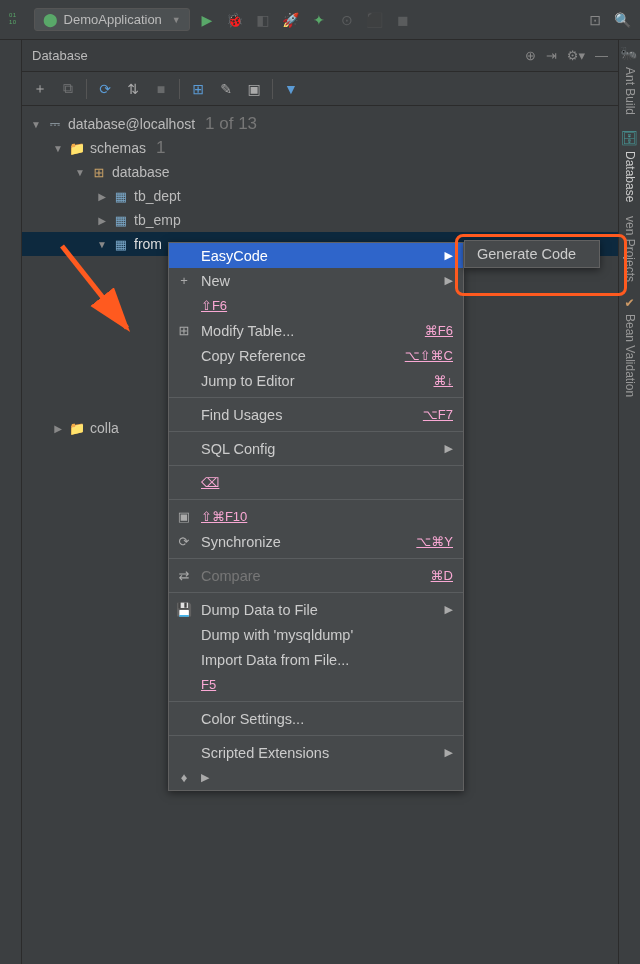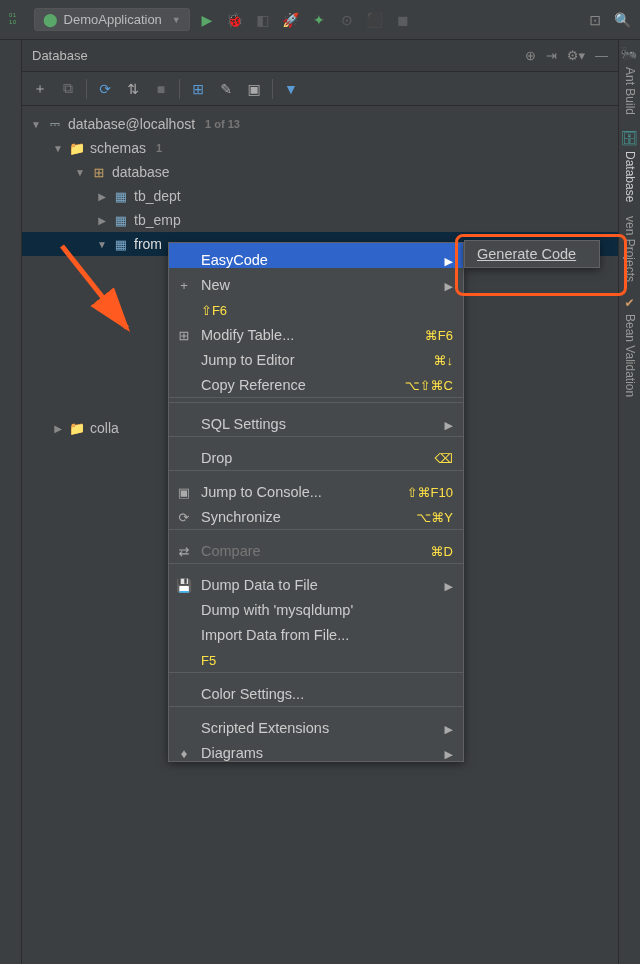--- a/index.html
+++ b/index.html
@@ -37,39 +37,39 @@
   .tree { flex:1; padding:6px 0; font-size:14px; color:#bbb; position:relative; }
   .tree-row { display:flex; align-items:center; height:24px; padding-left:10px; gap:4px; white-space:nowrap; }
   .tree-row.selected { background:#0d293e; color:#ddd; }
   .chev { width:12px; color:#888; font-size:10px; display:inline-flex; justify-content:center; }
   .chev.right::before { content:"▶"; }
   .chev.down::before { content:"▼"; }
   .node-icon { width:18px; display:inline-flex; justify-content:center; font-size:13px; }
   .folder-icon { color:#87939a; }
   .db-icon { color:#c9a167; }
   .table-icon { color:#7aa8c9; }
-  .muted { color:#777; font-size:11px; margin-left:6px;font-weight:bold; }
+  .muted { color:#777; font-size:17px; margin-left:6px; }
 
   
   .arrow-svg { position:absolute; left:30px; top:130px; pointer-events:none; }
 
   
   .ctx-menu { position:absolute; left:168px; top:242px; width:296px; background:#46494b; border:1px solid #616161; box-shadow:0 2px 8px rgba(0,0,0,.5); font-size:14.5px; color:#ccc; }
-  .ctx-item { display:flex; align-items:flex-end; height:25px; padding:0 10px 0 6px; gap:8px; }
+  .ctx-item { display:flex; align-items:center; height:25px; padding:0 10px 0 6px; gap:8px; }
   .ctx-item.highlight { background:#2f65ca; color:#fff; }
   .ctx-item.disabled { color:#777; }
   .ctx-icon { width:18px; display:inline-flex; justify-content:center; font-size:13px; color:#aaa; }
   .ctx-label { flex:1; }
-  .ctx-short { color:#fde047; font-size:13px; font-family: -apple-system, sans-serif; }
+  .ctx-short { color:#f9a8d4; font-size:13px; font-family: -apple-system, sans-serif; text-decoration: underline; }
   .ctx-arrow { color:#aaa; font-size:11px; }
   .ctx-item.highlight .ctx-arrow { color:#fff; }
   .ctx-sep { height:1px; background:#5a5d5f; margin:4px 0; }
 
   
-  .sub-menu { position:absolute; left:464px; top:240px; width:136px; background:#46494b; border:1px solid #616161; box-shadow:0 2px 8px rgba(0,0,0,.5); font-size:14.5px; color:#ccc;text-decoration:underline; }
+  .sub-menu { position:absolute; left:464px; top:240px; width:136px; background:#46494b; border:1px solid #616161; box-shadow:0 2px 8px rgba(0,0,0,.5); font-size:14.5px; color:#ccc; }
   .sub-hl { position:absolute; left:455px; top:234px; width:172px; height:62px; border:3px solid #ff5a1f; border-radius:8px; pointer-events:none; }
   .sub-item { display:flex; align-items:center; height:26px; padding:0 12px; }
 </style>
 </head>
 <body>
 
 <div class="top-toolbar">
   <div class="tb-icon">
     <div class="binary-icon">
         <span>01</span>
@@ -205,45 +205,48 @@
       <span class="ctx-icon"></span>
       <span class="ctx-short">⇧F6</span>
     </div>
     <div class="ctx-item">
       <span class="ctx-icon">⊞</span>
       <span class="ctx-label">Modify Table...</span>
       <span class="ctx-short">⌘F6</span>
     </div>
     <div class="ctx-item">
       <span class="ctx-icon"></span>
+      <span class="ctx-label">Copy Reference</span>
+      <span class="ctx-short">⌥⇧⌘C</span>
+    </div>
+    <div class="ctx-item">
+      <span class="ctx-icon"></span>
       <span class="ctx-label">Jump to Editor</span>
       <span class="ctx-short">⌘↓</span>
     </div>
-    <div class="ctx-item">
-      <span class="ctx-icon"></span>
-      <span class="ctx-label">Copy Reference</span>
-      <span class="ctx-short">⌥⇧⌘C</span>
-    </div>
-    <div class="ctx-sep"></div>
-    <div class="ctx-sep"></div>
-    <div class="ctx-item">
-      <span class="ctx-icon"></span>
-      <span class="ctx-label">SQL Settings</span>
-      <span class="ctx-arrow">▶</span>
-    </div>
-    <div class="ctx-sep"></div>
-    <div class="ctx-item">
-      <span class="ctx-icon"></span>
-      <span class="ctx-label">Drop</span>
+    <div class="ctx-sep"></div>
+    <div class="ctx-item">
+      <span class="ctx-icon"></span>
+      <span class="ctx-label">Find Usages</span>
+      <span class="ctx-short">⌥F7</span>
+    </div>
+    <div class="ctx-sep"></div>
+    <div class="ctx-item">
+      <span class="ctx-icon"></span>
+      <span class="ctx-label">SQL Config</span>
+      <span class="ctx-arrow">▶</span>
+    </div>
+    <div class="ctx-sep"></div>
+    <div class="ctx-item">
+      <span class="ctx-icon"></span>
       <span class="ctx-short">⌫</span>
     </div>
     <div class="ctx-sep"></div>
     <div class="ctx-item">
       <span class="ctx-icon">▣</span>
-      <span class="ctx-label">Jump to Console...</span>
       <span class="ctx-short">⇧⌘F10</span>
     </div>
     <div class="ctx-item">
       <span class="ctx-icon">⟳</span>
       <span class="ctx-label">Synchronize</span>
       <span class="ctx-short">⌥⌘Y</span>
     </div>
     <div class="ctx-sep"></div>
     <div class="ctx-item disabled">
       <span class="ctx-icon">⇄</span>
@@ -274,21 +277,20 @@
       <span class="ctx-label">Color Settings...</span>
     </div>
     <div class="ctx-sep"></div>
     <div class="ctx-item">
       <span class="ctx-icon"></span>
       <span class="ctx-label">Scripted Extensions</span>
       <span class="ctx-arrow">▶</span>
     </div>
     <div class="ctx-item">
       <span class="ctx-icon">♦</span>
-      <span class="ctx-label">Diagrams</span>
       <span class="ctx-arrow">▶</span>
     </div>
   </div>
 
 <div class="sub-menu">
   <div class="sub-item">
       <span>Generate Code</span>
     </div>
 </div>
 <div class="sub-hl"></div>

